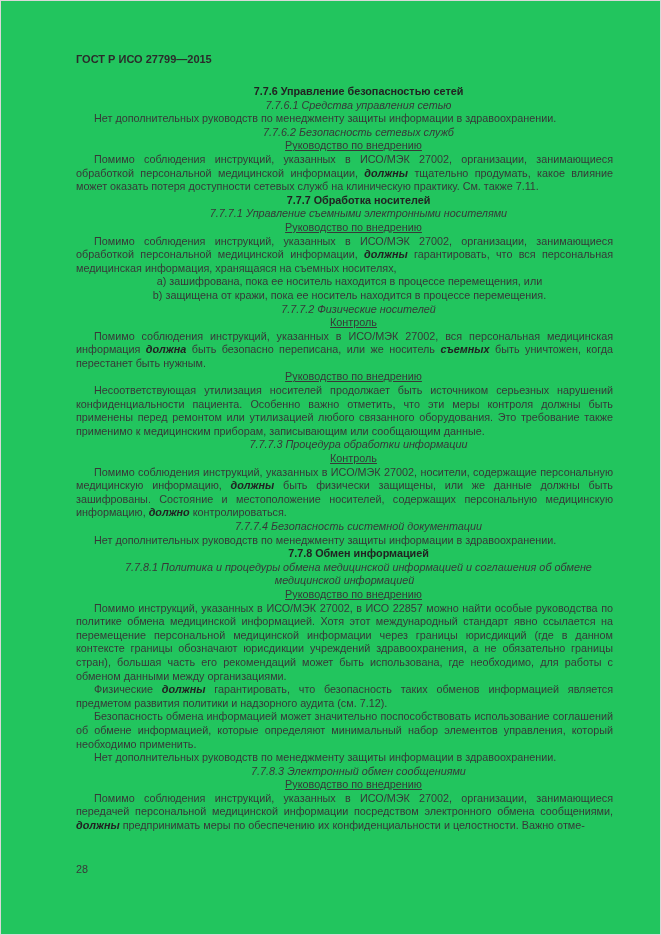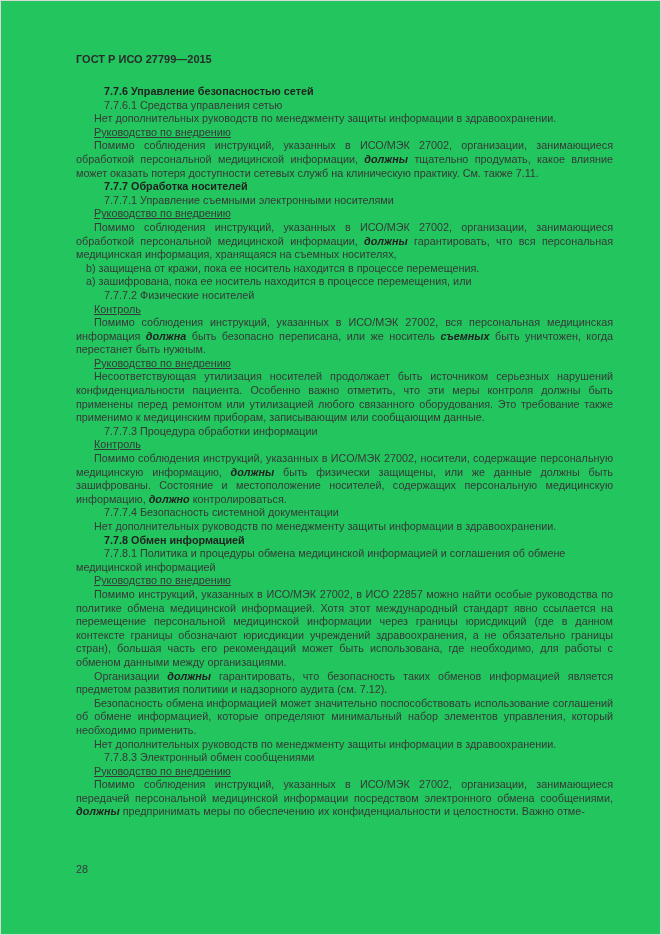--- a/index.html
+++ b/index.html
@@ -26,32 +26,33 @@
     color: #2b2b2b;
   }
   .content {
     position: absolute;
     left: 75px;
     top: 84px;
     width: 537px;
     font-size: 10.8px;
     line-height: 13.6px;
   }
-  .blk { margin: 0; }
+  .blk { margin: 0; text-align: center; }
   .para {
     text-indent: 18px;
     text-align: justify;
   }
   .heading {
     font-weight: bold;
     color: #222222;
     text-indent: 28px;
   }
   .sub {
     text-indent: 28px;
+    font-style: italic;
   }
   .label {
     text-indent: 18px;
     text-decoration: underline;
   }
   .list-item {
     text-indent: 10px;
   }
   .b {
     font-weight: bold;
@@ -69,43 +70,44 @@
 </head>
 <body>
 
 <div class="page">
   <div class="doc-header">ГОСТ Р ИСО 27799—2015</div>
 
   <div class="content">
       <p class="blk heading"><span>7.7.6 Управление безопасностью сетей</span></p>
       <p class="blk sub"><span>7.7.6.1 Средства управления сетью</span></p>
       <p class="blk para"><span>Нет дополнительных руководств по менеджменту защиты информации в здравоохранении.</span></p>
+      <p class="blk sub"><span>7.7.6.2 Безопасность сетевых служб</span></p>
       <p class="blk label"><span>Руководство по внедрению</span></p>
       <p class="blk para"><span>Помимо соблюдения инструкций, указанных в ИСО/МЭК 27002, организации, занимающиеся обработкой персональной медицинской информации, </span><span class="b">должны</span><span> тщательно продумать, какое влияние может оказать потеря доступности сетевых служб на клиническую практику. См. также 7.11.</span></p>
       <p class="blk heading"><span>7.7.7 Обработка носителей</span></p>
       <p class="blk sub"><span>7.7.7.1 Управление съемными электронными носителями</span></p>
       <p class="blk label"><span>Руководство по внедрению</span></p>
       <p class="blk para"><span>Помимо соблюдения инструкций, указанных в ИСО/МЭК 27002, организации, занимающиеся обработкой персональной медицинской информации, </span><span class="b">должны</span><span> гарантировать, что вся персональная медицинская информация, хранящаяся на съемных носителях,</span></p>
+      <p class="blk list-item"><span>a) зашифрована, пока ее носитель находится в процессе перемещения, или</span></p>
       <p class="blk list-item"><span>b) защищена от кражи, пока ее носитель находится в процессе перемещения.</span></p>
-      <p class="blk list-item"><span>a) зашифрована, пока ее носитель находится в процессе перемещения, или</span></p>
       <p class="blk sub"><span>7.7.7.2 Физические носителей</span></p>
       <p class="blk label"><span>Контроль</span></p>
       <p class="blk para"><span>Помимо соблюдения инструкций, указанных в ИСО/МЭК 27002, вся персональная медицинская информация </span><span class="b">должна</span><span> быть безопасно переписана, или же носитель </span><span class="b">съемных</span><span> быть уничтожен, когда перестанет быть нужным.</span></p>
       <p class="blk label"><span>Руководство по внедрению</span></p>
       <p class="blk para"><span>Несоответствующая утилизация носителей продолжает быть источником серьезных нарушений конфиденциальности пациента. Особенно важно отметить, что эти меры контроля должны быть применены перед ремонтом или утилизацией любого связанного оборудования. Это требование также применимо к медицинским приборам, записывающим или сообщающим данные.</span></p>
       <p class="blk sub"><span>7.7.7.3 Процедура обработки информации</span></p>
       <p class="blk label"><span>Контроль</span></p>
       <p class="blk para"><span>Помимо соблюдения инструкций, указанных в ИСО/МЭК 27002, носители, содержащие персональную медицинскую информацию, </span><span class="b">должны</span><span> быть физически защищены, или же данные должны быть зашифрованы. Состояние и местоположение носителей, содержащих персональную медицинскую информацию, </span><span class="b">должно</span><span> контролироваться.</span></p>
       <p class="blk sub"><span>7.7.7.4 Безопасность системной документации</span></p>
       <p class="blk para"><span>Нет дополнительных руководств по менеджменту защиты информации в здравоохранении.</span></p>
       <p class="blk heading"><span>7.7.8 Обмен информацией</span></p>
       <p class="blk sub"><span>7.7.8.1 Политика и процедуры обмена медицинской информацией и соглашения об обмене медицинской информацией</span></p>
       <p class="blk label"><span>Руководство по внедрению</span></p>
       <p class="blk para"><span>Помимо инструкций, указанных в ИСО/МЭК 27002, в ИСО 22857 можно найти особые руководства по политике обмена медицинской информацией. Хотя этот международный стандарт явно ссылается на перемещение персональной медицинской информации через границы юрисдикций (где в данном контексте границы обозначают юрисдикции учреждений здравоохранения, а не обязательно границы стран), большая часть его рекомендаций может быть использована, где необходимо, для работы с обменом данными между организациями.</span></p>
-      <p class="blk para"><span>Организации </span><span class="b">должны</span><span> гарантировать, что безопасность таких обменов информацией является предметом развития политики и надзорного аудита (см. 7.12).</span></p>
+      <p class="blk para"><span>Физические </span><span class="b">должны</span><span> гарантировать, что безопасность таких обменов информацией является предметом развития политики и надзорного аудита (см. 7.12).</span></p>
       <p class="blk para"><span>Безопасность обмена информацией может значительно поспособствовать использование соглашений об обмене информацией, которые определяют минимальный набор элементов управления, который необходимо применить.</span></p>
       <p class="blk para"><span>Нет дополнительных руководств по менеджменту защиты информации в здравоохранении.</span></p>
       <p class="blk sub"><span>7.7.8.3 Электронный обмен сообщениями</span></p>
       <p class="blk label"><span>Руководство по внедрению</span></p>
       <p class="blk para"><span>Помимо соблюдения инструкций, указанных в ИСО/МЭК 27002, организации, занимающиеся передачей персональной медицинской информации посредством электронного обмена сообщениями, </span><span class="b">должны</span><span> предпринимать меры по обеспечению их конфиденциальности и целостности. Важно отме-</span></p>
     </div>
 
   <div class="footer">28</div>
 </div>
 

